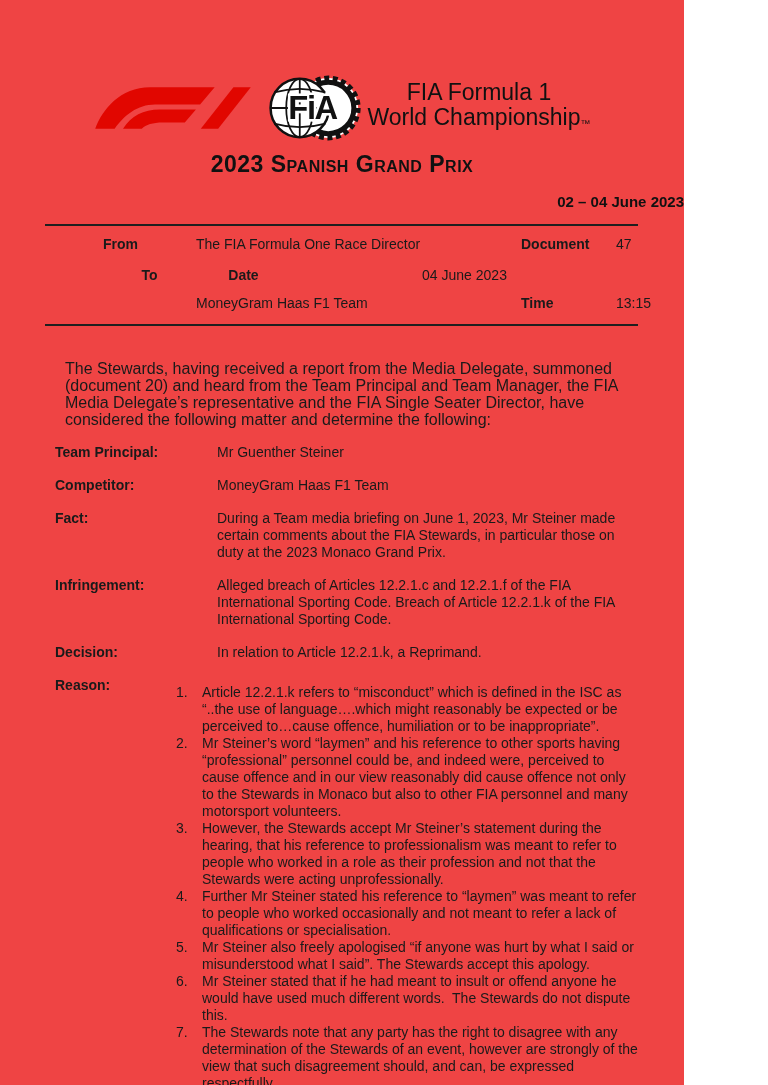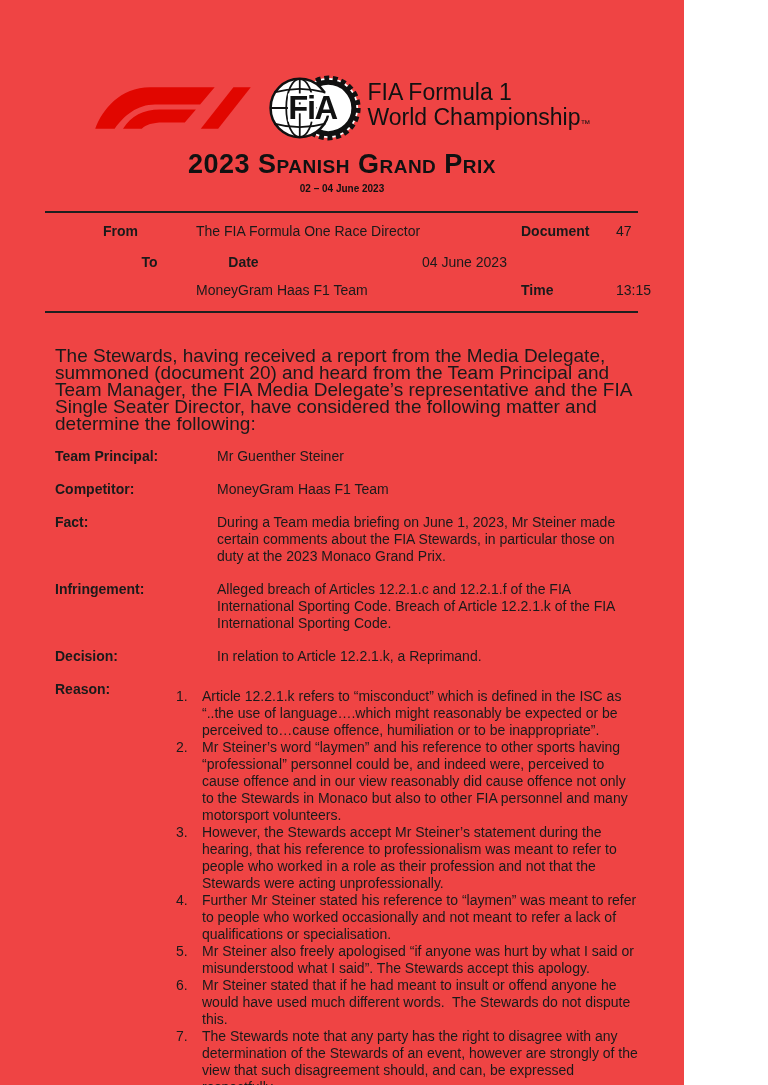--- a/index.html
+++ b/index.html
@@ -25,59 +25,60 @@
   }
   .f1-logo-svg { width: 160px; height: 50px; margin-right: 8px; }
   .fia-badge-svg { width: 94px; height: 76px; }
   .fia-wordmark {
     font-size: 23px;
     line-height: 25px;
     color: #111;
     letter-spacing: 0px;
     font-weight: 500;
     white-space: nowrap;
+    text-align: center;
   }
   .tm { font-size: 10px; vertical-align: -2px; }
 
   .doc-title {
     text-align: center;
     font-weight: bold;
     font-variant: small-caps;
-    font-size: 27px;
+    font-size: 23px;
     line-height: 30px;
     margin-top: 3px;
     letter-spacing: 0.5px;
     color: #111;
   }
   .doc-subtitle {
-    text-align: center;
+    text-align: right;
     font-weight: bold;
-    font-size: 10px;
+    font-size: 15px;
     line-height: 18px;
-    margin-top: 1px;
+    margin-top: 14px;
     color: #111;
   }
 
   .rule { border: none; border-top: 2px solid #1f1f1f; margin: 0; }
   .rule-top { margin-top: 13px; }
 
   
   .meta { padding: 11px 0 13px 10px; font-size: 14px; }
   .meta-row { display: flex; line-height: 15px; }
   .meta-row.r2 { margin-top: 16px; text-align: center; }
   .meta-row.r3 { margin-top: 13px; }
   .m-label  { width: 93px;  font-weight: bold; flex-shrink: 0; padding-left: 48px; }
   .m-value  { width: 325px; flex-shrink: 0; }
   .m-label2 { width: 95px;  font-weight: bold; flex-shrink: 0; }
   .m-value2 { flex: 1; }
 
   .intro {
-    margin: 34px 0 0 10px;
+    margin: 34px 0 0 20px;
     max-width: 670px;
-    font-size: 19px;
+    font-size: 16px;
     line-height: 17px;
   }
 
   
   .details { margin-top: 14px; padding-left: 10px; }
   .detail-row { display: flex; font-size: 14px; line-height: 17px; margin-top: 16px; gap: 44px; }
   .d-label { width: 118px; font-weight: bold; flex-shrink: 0; }
   .d-value { max-width: 549px; flex: 1; }
 
   

